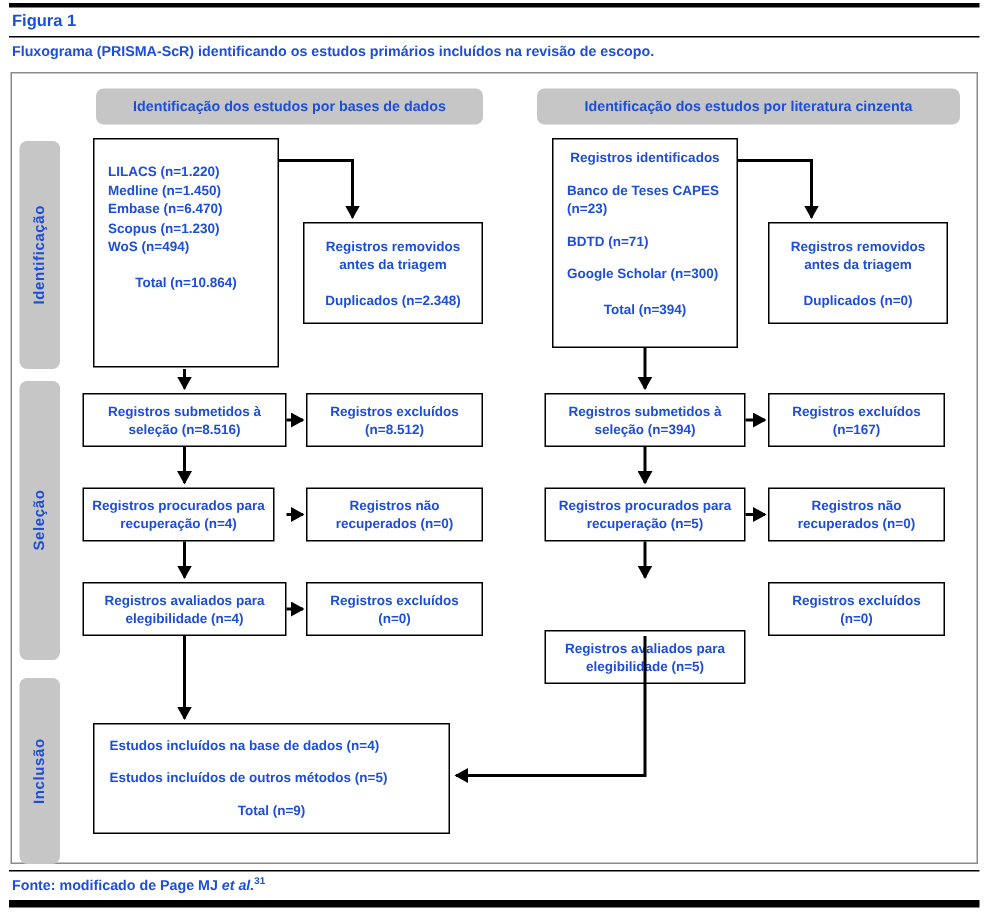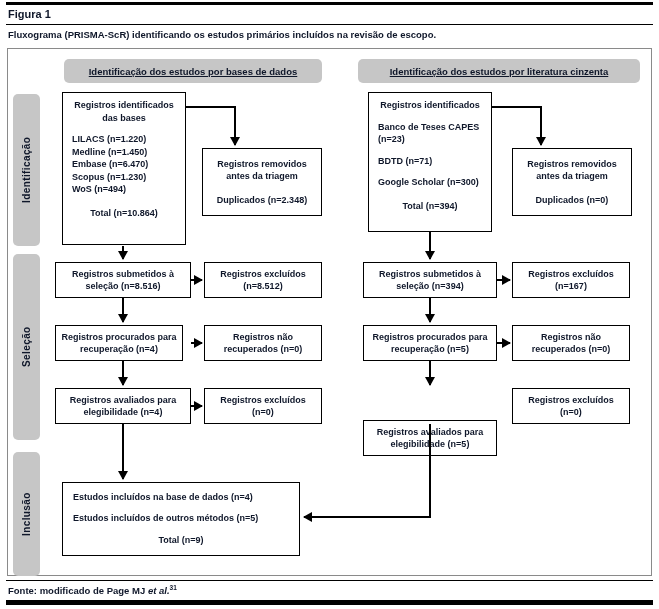--- a/index.html
+++ b/index.html
@@ -1,28 +1,28 @@
 <!DOCTYPE html>
 <html><head>
 <meta charset="utf-8">
 <style>
   * { margin:0; padding:0; box-sizing:border-box; }
   html,body { background:#ffffff; }
   body { font-family:"Liberation Sans", sans-serif; }
-  .page { position:relative; width:659px; height:609px; background:#fff; color:#0f172a; font-weight:bold; overflow:hidden; }
+  .page { position:relative; width:659px; height:609px; background:#fff; color:#1d4ed8; font-weight:bold; overflow:hidden; }
 
   .rule-thick { position:absolute; left:6px; width:647px; background:#000; }
   .rule-thin  { position:absolute; left:6px; width:647px; height:1px; background:#000; }
 
   .fig-label   { position:absolute; left:8px; top:8px;  font-size:11px; }
   .fig-caption { position:absolute; left:8px; top:29px; font-size:9.5px; }
 
   .diagram-border { position:absolute; left:7px; top:48px; width:645px; height:528px; border:1px solid #8a8a8a; background:#fff; }
 
-  .col-header { position:absolute; background:#c6c6c6; border-radius:5px; display:flex; align-items:center; justify-content:center; text-align:center; font-size:9.5px; line-height:11px; padding:2px 8px;text-decoration:underline; }
+  .col-header { position:absolute; background:#c6c6c6; border-radius:5px; display:flex; align-items:center; justify-content:center; text-align:center; font-size:9.5px; line-height:11px; padding:2px 8px; }
 
   .stage { position:absolute; background:#c6c6c6; border-radius:5px; display:flex; align-items:center; justify-content:center; writing-mode:vertical-rl; transform:rotate(180deg); font-size:10px; letter-spacing:0.4px; }
 
   .node { position:absolute; background:#fff; border:1px solid #000; font-size:9px; line-height:12.5px; }
   .node.center { display:flex; align-items:center; justify-content:center; text-align:center; padding:2px 5px; }
 
   .stack { padding:6px 4px; }
   .stack-title { text-align:center; }
   .stack-items { margin-top:9px; padding-left:5px; text-align:left; }
   .stack-items.spaced .stack-item { margin-bottom:9px; }
@@ -53,21 +53,20 @@
   <div class="diagram-border"></div>
 
   <div class="col-header" style="left:64px;top:59px;width:258px;height:24px;">Identificação dos estudos por bases de dados</div>
   <div class="col-header" style="left:358px;top:59px;width:282px;height:24px;">Identificação dos estudos por literatura cinzenta</div>
 
   <div class="stage" style="left:13px;top:94px;width:27px;height:152px;">Identificação</div>
   <div class="stage" style="left:13px;top:254px;width:27px;height:186px;">Seleção</div>
   <div class="stage" style="left:13px;top:452px;width:27px;height:124px;">Inclusão</div>
 
   <div class="node stack" style="left:62px;top:92px;width:124px;height:153px;">
-    <div class="stack-title">Registros identificados das bases</div>
     <div class="stack-items">
       <div class="stack-item">LILACS (n=1.220)</div>
       <div class="stack-item">Medline (n=1.450)</div>
       <div class="stack-item">Embase (n=6.470)</div>
       <div class="stack-item">Scopus (n=1.230)</div>
       <div class="stack-item">WoS (n=494)</div>
     </div>
     <div class="stack-total">Total (n=10.864)</div>
   </div>
 

